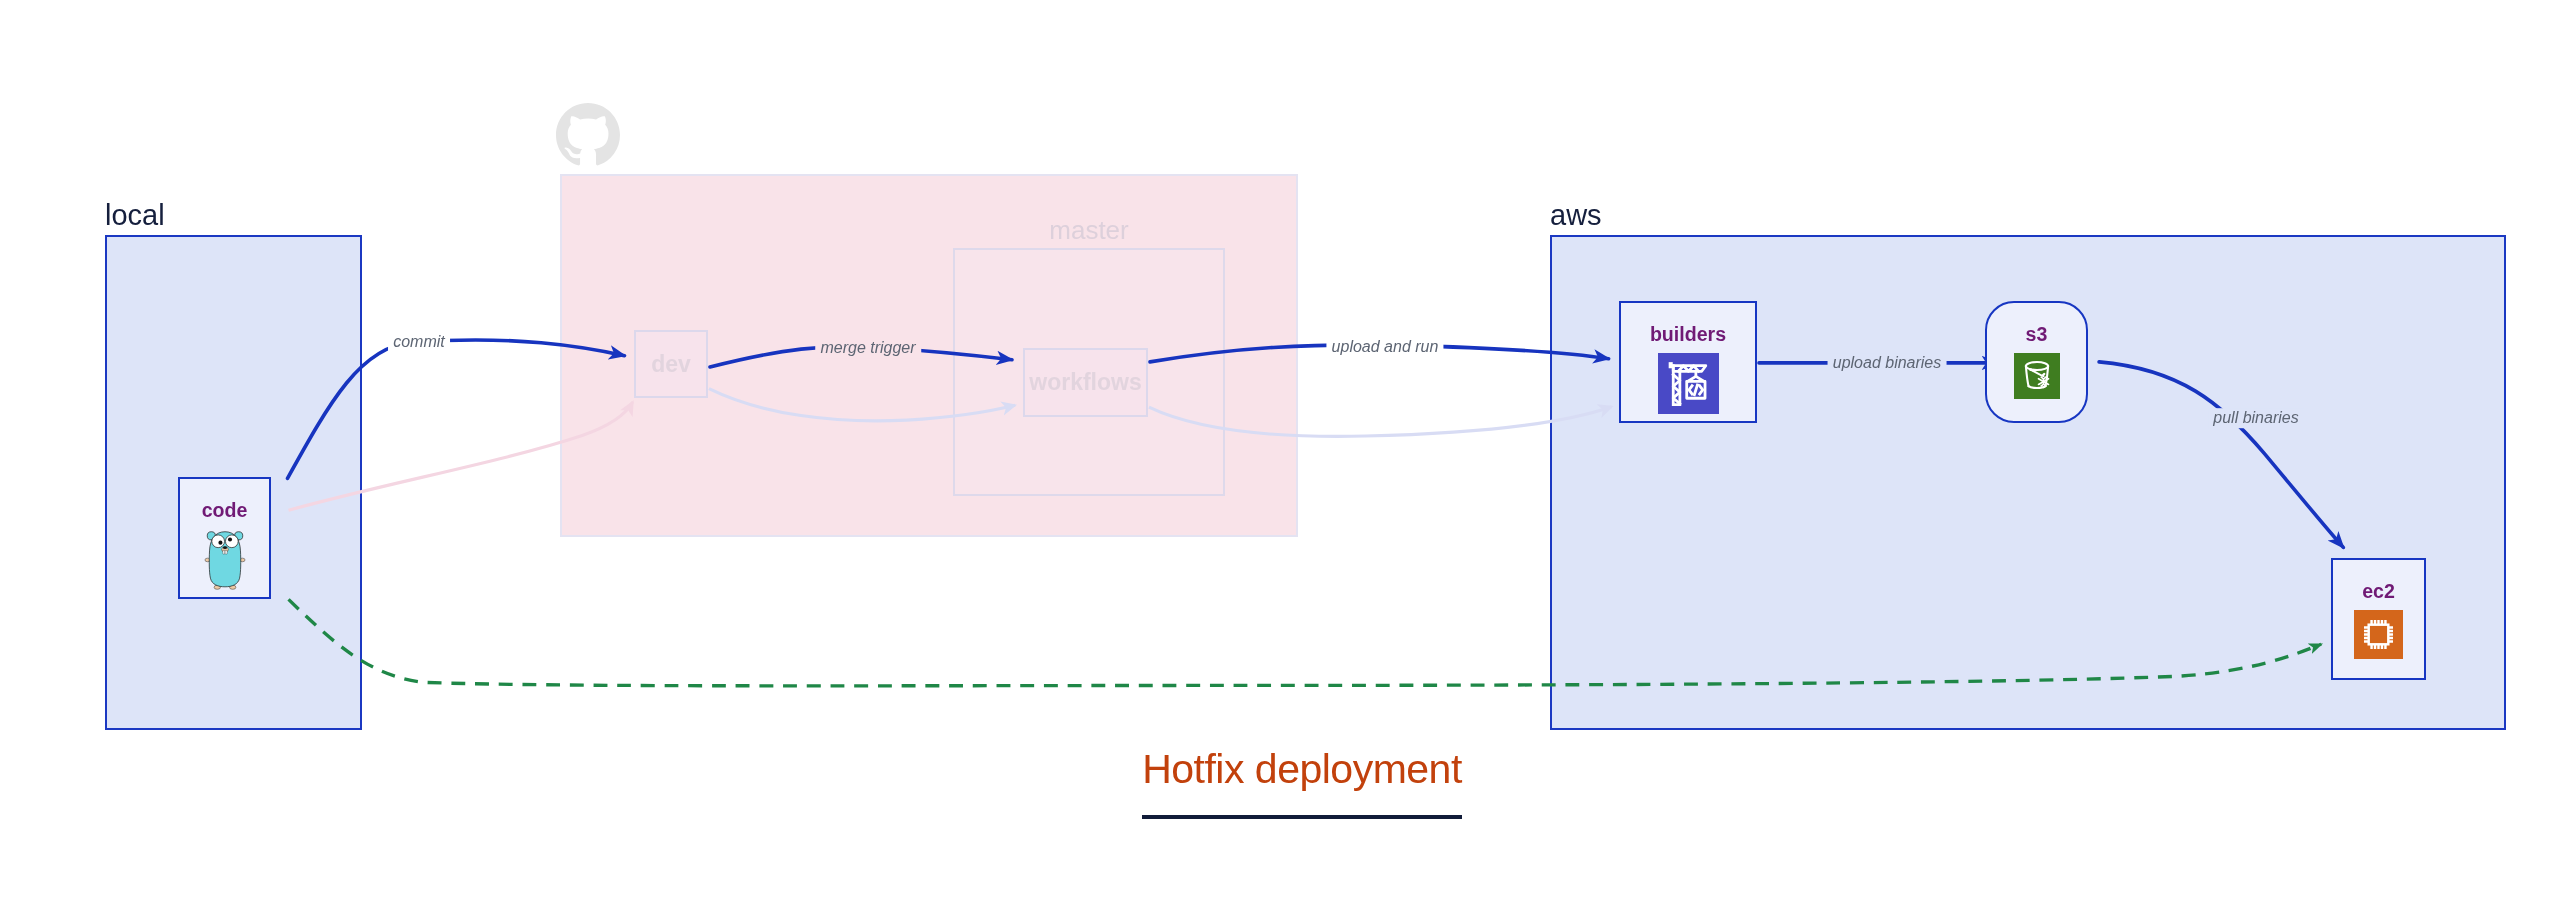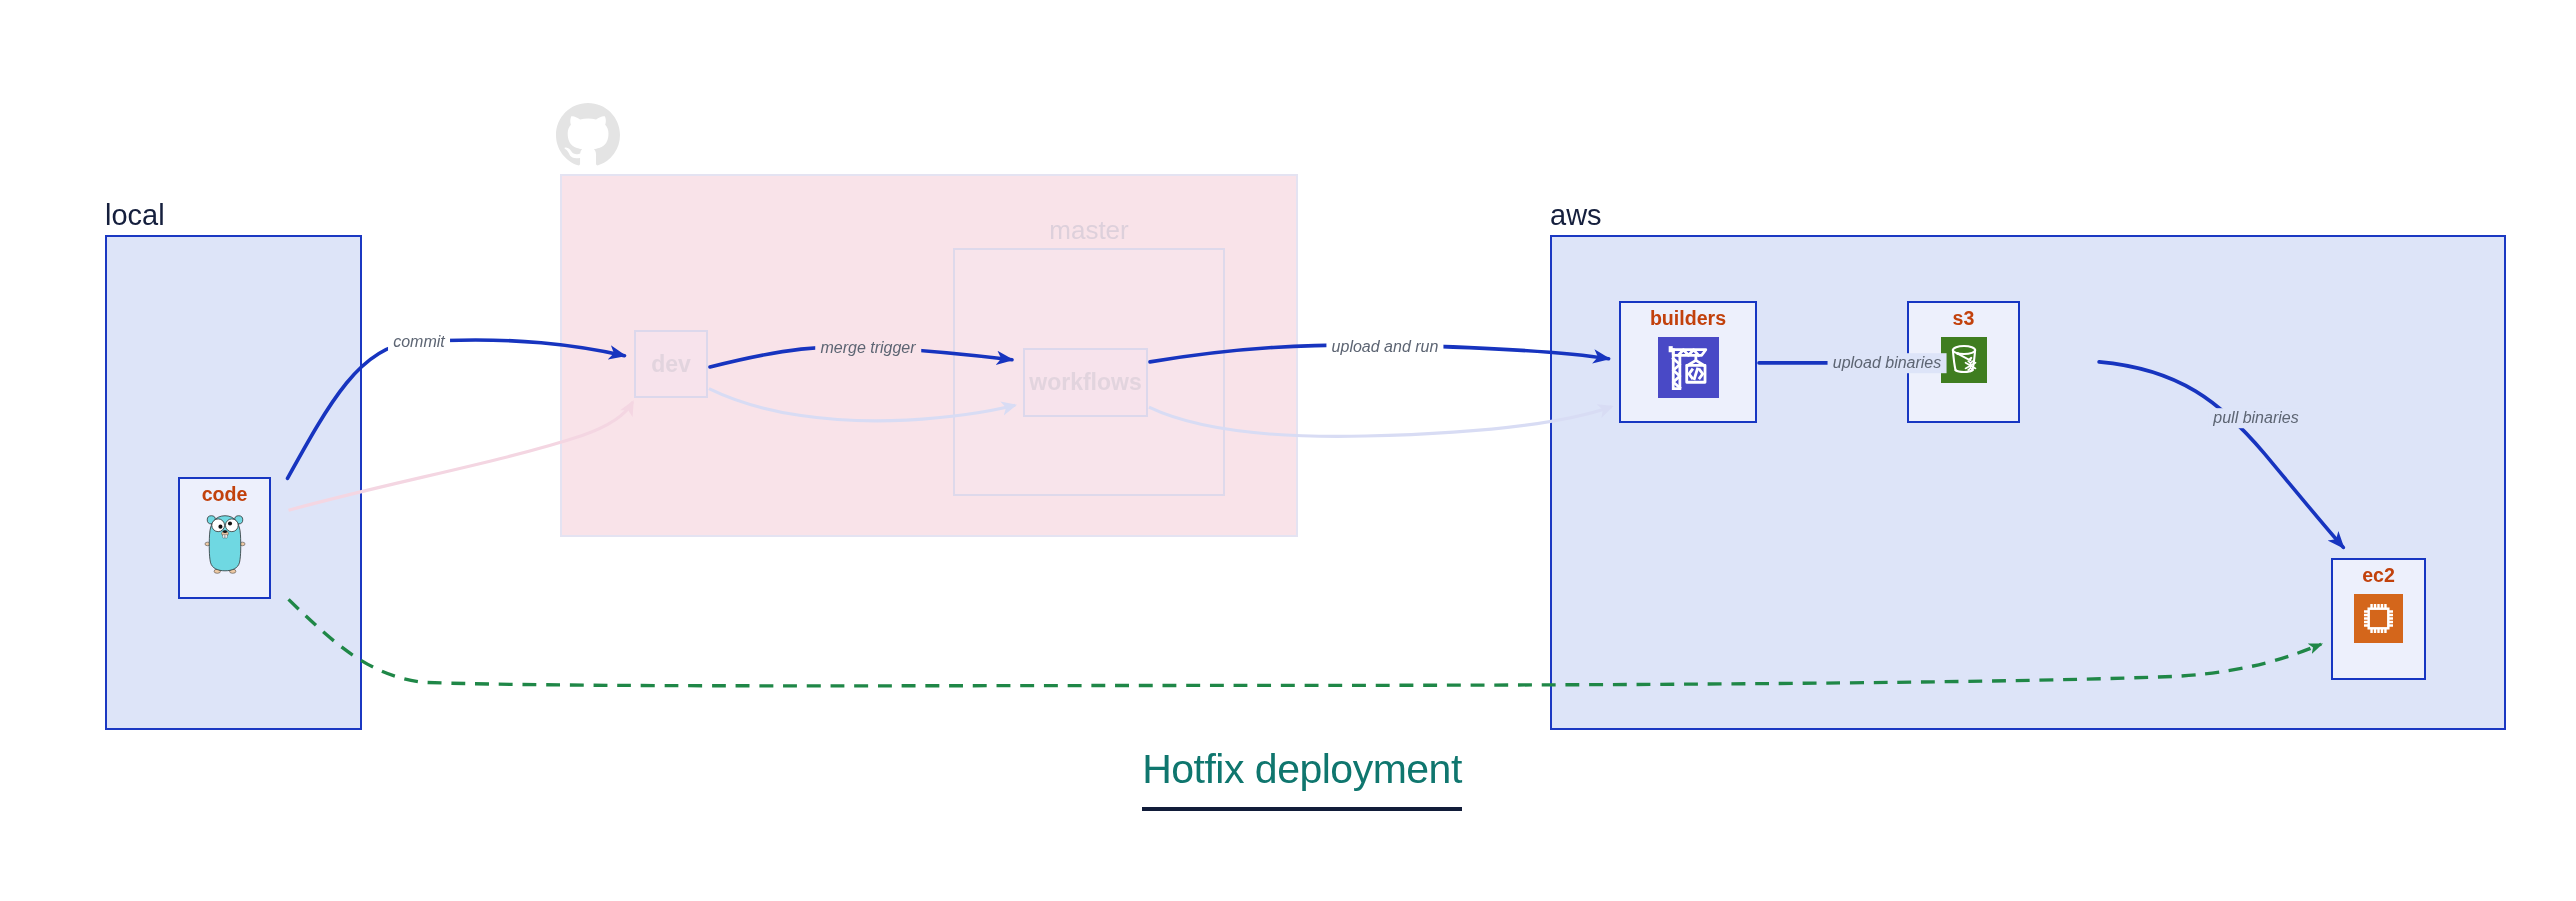--- a/index.html
+++ b/index.html
@@ -12,38 +12,38 @@
   .region-local,.region-aws{background:#dde4f8;border:2.6px solid #1b38c2;}
   .region-github{background:#f9e3e9;border:2.1px solid #e4e3f2;}
   .region-master{background:#f8e4eb;border:2.1px solid #ded9eb;}
   .region-label{position:absolute;z-index:1;font-size:29px;color:#151f3d;}
   .region-label-faded{position:absolute;z-index:1;font-size:28px;color:#e2e2e2;}
   .master-label{position:absolute;z-index:1;font-size:26px;color:#ddd0db;text-align:center;}
   
   .node{position:absolute;box-sizing:border-box;z-index:3;display:flex;flex-direction:column;align-items:center;}
   .node-active{background:#edf0fc;border:2.6px solid #1736c2;}
   .node-faded{background:#f7e3ec;border:2.1px solid #dcd8ec;justify-content:center;}
-  .node-title{font-weight:bold;font-size:19.6px;color:#c2410c;margin-top:4px;}
+  .node-title{font-weight:bold;font-size:19.6px;color:#701a75;margin-top:20px;}
   .node-title-faded{font-weight:bold;font-size:23px;color:#e2d4de;}
   .node-icon{margin-top:7.2px;}
   
   #edges{position:absolute;left:0;top:0;z-index:2;}
   .edge-label{
     position:absolute;z-index:4;transform:translate(-50%,-50%);
     font-style:italic;font-size:16px;color:#5d6573;white-space:nowrap;
     padding:1px 5.2px;line-height:1.1;
   }
   .bg-white{background:#ffffff;}
   .bg-pink{background:#f9e3e9;}
   .bg-aws{background:#dde4f8;}
   
   .diagram-title{position:absolute;left:0;top:746px;width:2604px;text-align:center;z-index:4;}
   .diagram-title span{
-    display:inline-block;font-size:41px;color:#0f766e;
-    border-bottom:4.6px solid #111c39;padding-bottom:14px;letter-spacing:-0.5px;
+    display:inline-block;font-size:41px;color:#c2410c;
+    border-bottom:4.6px solid #111c39;padding-bottom:22px;letter-spacing:-0.5px;
   }
   .octocat{position:absolute;z-index:1;}
 </style>
 </head>
 <body>
 
 <div id="canvas">
 
   <div class="region region-local" style="left:105px;top:235px;width:257px;height:495px;"></div>
   <div class="region-label" style="left:105px;top:199px;width:257px;">local</div>
@@ -139,21 +139,21 @@
           <path d="M11.6 11.2 L14.9 9.2 L18.2 11.2"></path>
           <rect x="11.3" y="11.2" width="7.2" height="6.6"></rect>
           <path d="M13.4 12.9 L12.2 14.5 L13.4 16.1"></path>
           <path d="M16.4 12.9 L17.6 14.5 L16.4 16.1"></path>
           <path d="M15.5 12.6 L14.3 16.4"></path>
         </g>
       </svg>
     </div>
   </div>
 
-  <div class="node node-active" style="left:1907px;top:301px;width:113px;height:122px;">
+  <div class="node node-active" style="left:1985px;top:301px;width:103px;height:122px;border-radius:29px;">
     <div class="node-title">s3</div>
     <div class="node-icon">
       <svg width="46" height="46" viewBox="0 0 24 24">
         <rect x="0" y="0" width="24" height="24" fill="#3f7d20"></rect>
         <g stroke="#ffffff" stroke-width="1.1" fill="none" stroke-linecap="round">
           <ellipse cx="12" cy="6.8" rx="5.8" ry="2.1"></ellipse>
           <path d="M6.2 6.8 C6.5 10.5, 7 14.8, 7.6 17.3"></path>
           <path d="M17.8 6.8 C17.5 10.5, 17 14.8, 16.4 17.3"></path>
           <path d="M7.6 17.3 C9.2 18.6, 14.8 18.6, 16.4 17.3"></path>
           <circle cx="8.7" cy="8.7" r="0.75" fill="#ffffff" stroke="none"></circle>

